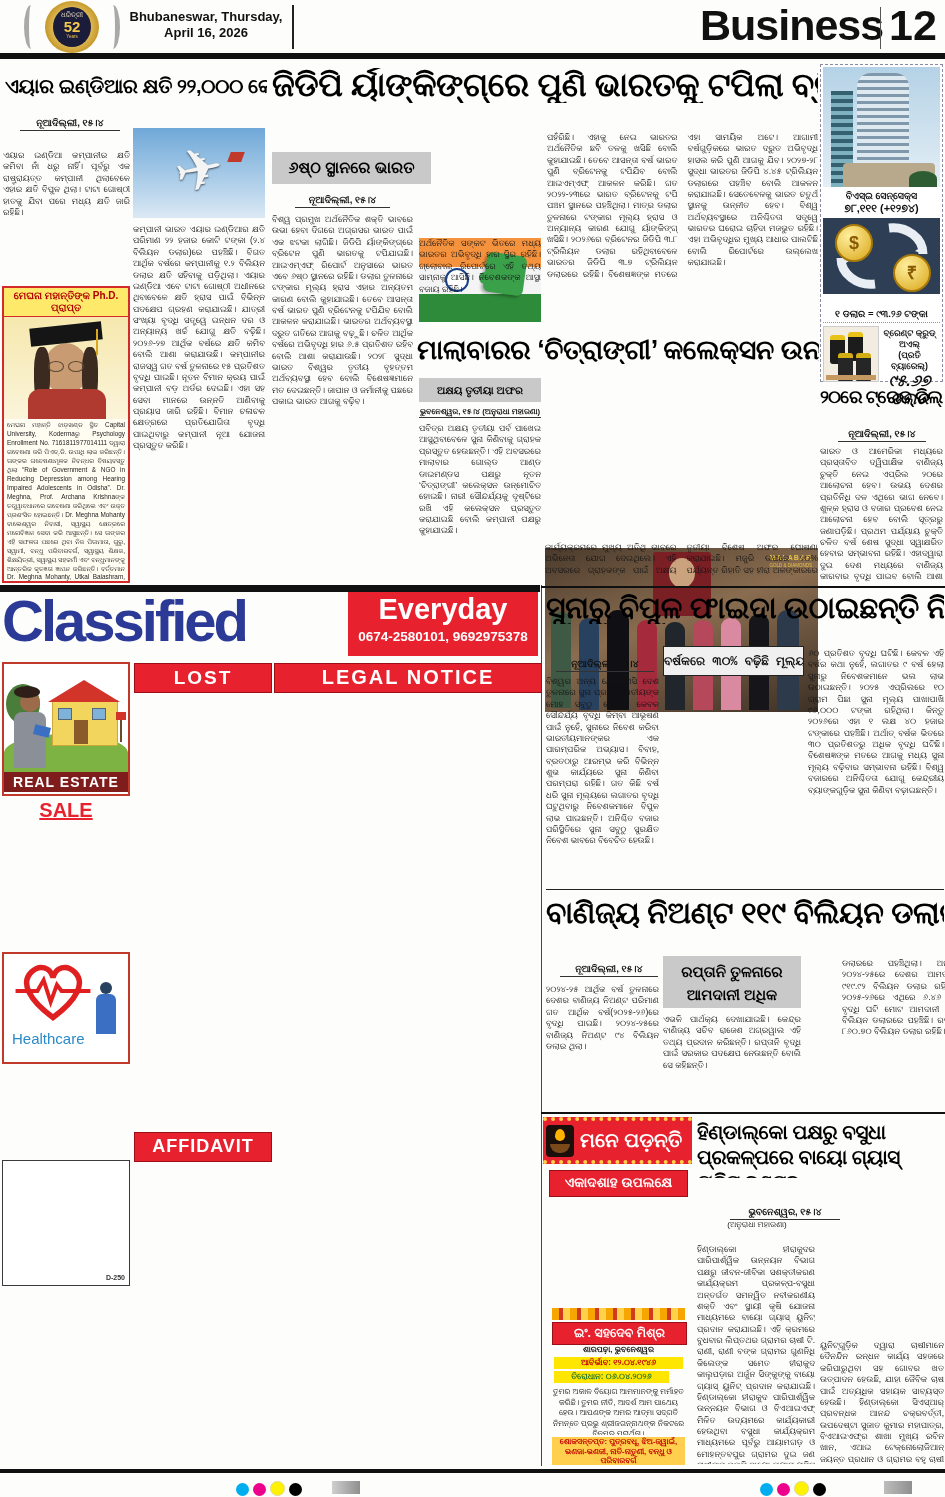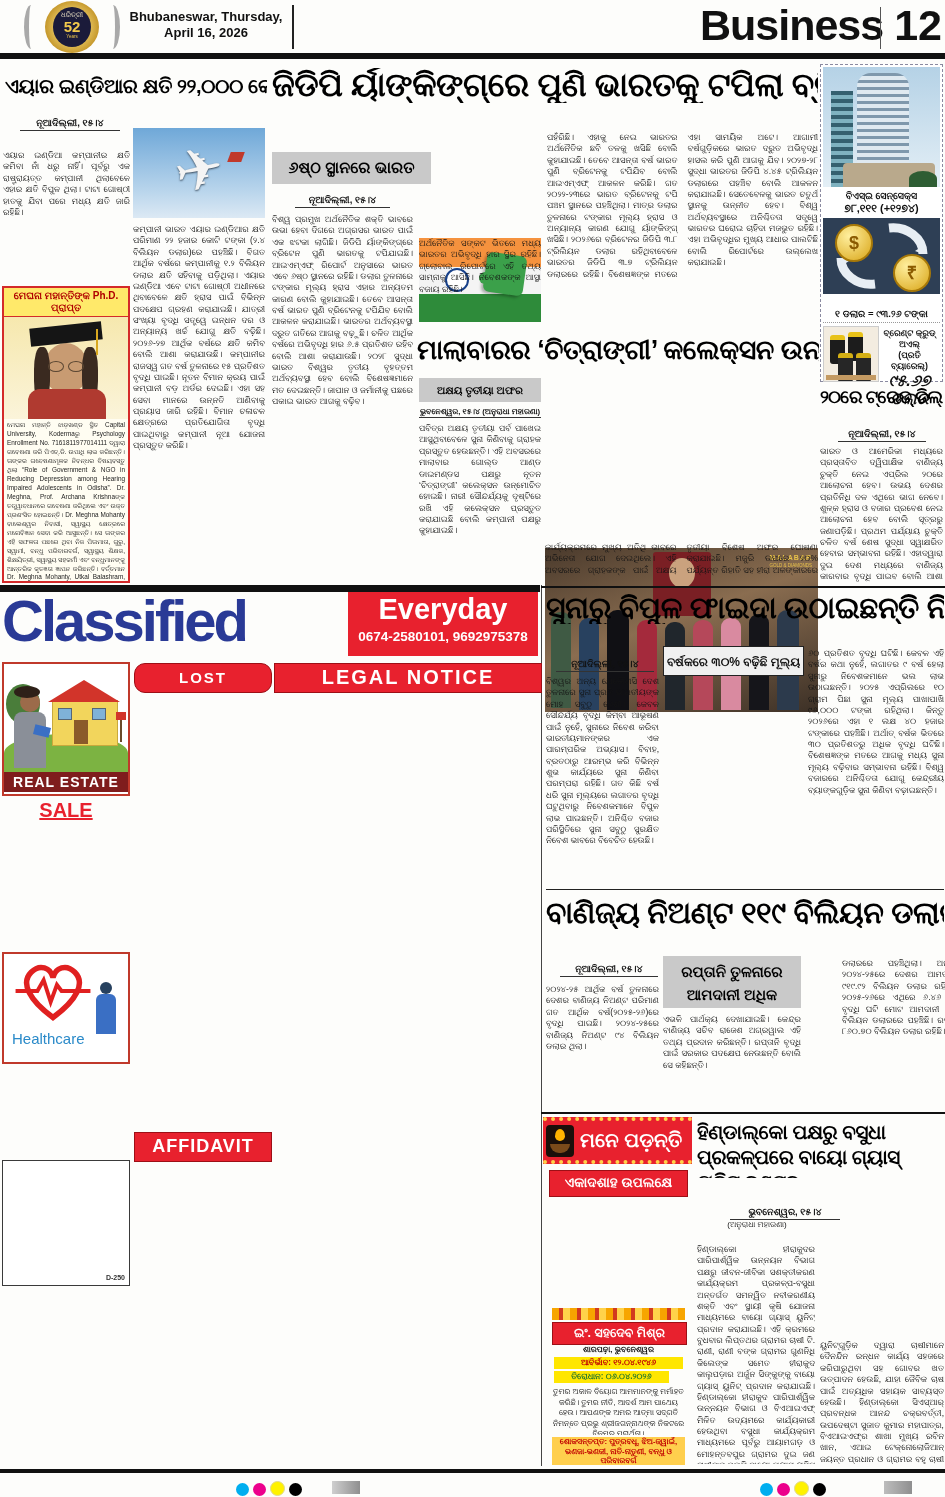--- a/index.html
+++ b/index.html
@@ -37,21 +37,21 @@
       </div>
     </div>
   </div>
   <div class="abs ctr" style="left:122px;top:9px;width:168px;font-size:13px;font-weight:600;line-height:1.25;">
     <div>Bhubaneswar, Thursday,</div>
     <div>April 16, 2026</div>
   </div>
   <div class="abs" style="left:292px;top:5px;height:44px;border-left:2px solid #222;"></div>
   <div class="abs ctr" style="left:700px;top:1px;width:172px;font-size:43px;font-weight:bold;letter-spacing:-1px;">Business</div>
   <div class="abs" style="left:880px;top:7px;height:42px;border-left:1.5px solid #555;"></div>
-  <div class="abs ctr" style="left:884px;top:1px;width:58px;font-size:43px;font-weight:bold;text-align:right;">12</div>
+  <div class="abs ctr" style="left:884px;top:1px;width:58px;font-size:43px;font-weight:bold;">12</div>
   <div class="abs" style="left:0;top:53px;width:945px;height:6px;background:#111;"></div>
 
   <div class="abs hl" style="left:5px;top:76px;width:262px;font-size:20px;">ଏୟାର ଇଣ୍ଡିଆର କ୍ଷତି ୨୨,୦୦୦ କୋଟି</div>
   <div class="abs byl" style="left:20px;top:117px;width:100px;">ନୂଆଦିଲ୍ଲୀ, ୧୫।୪</div>
   <div class="abs photo" style="left:133px;top:128px;width:132px;height:90px;background:linear-gradient(#6fa8d8,#b9d5ec 70%,#dce9f4);">
     <div class="abs" style="left:8px;top:12px;width:116px;height:60px;color:#f4f4f4;font-size:58px;line-height:60px;text-align:center;transform:rotate(-12deg);text-shadow:0 1px 2px #345;">✈</div>
     <div class="abs" style="left:96px;top:24px;width:14px;height:10px;background:#c0392b;transform:skewX(-20deg);"></div>
   </div>
   <div class="abs odia" style="left:3px;top:150px;width:127px;height:132px;">ଏୟାର ଇଣ୍ଡିଆ କମ୍ପାନୀର କ୍ଷତି କମିବା ନାଁ ଧରୁ ନାହିଁ। ପୂର୍ବରୁ ଏକ ରାଷ୍ଟ୍ରାୟତ୍ତ କମ୍ପାନୀ ଥିଲାବେଳେ ଏହାର କ୍ଷତି ବିପୁଳ ଥିଲା। ଟାଟା ଗୋଷ୍ଠୀ ହାତକୁ ଯିବା ପରେ ମଧ୍ୟ କ୍ଷତି ଜାରି ରହିଛି।</div>
   <div class="abs odia" style="left:133px;top:224px;width:132px;height:358px;">କମ୍ପାନୀ ଭାରତ ଏୟାର ଇଣ୍ଡିଆର କ୍ଷତି ପରିମାଣ ୨୨ ହଜାର କୋଟି ଟଙ୍କା (୨.୪ ବିଲିୟନ ଡଲାର)ରେ ପହଞ୍ଚିଛି। ବିଗତ ଆର୍ଥିକ ବର୍ଷରେ କମ୍ପାନୀକୁ ୧.୨ ବିଲିୟନ ଡଲାର କ୍ଷତି ସହିବାକୁ ପଡ଼ିଥିଲା। ଏୟାର ଇଣ୍ଡିଆ ଏବେ ଟାଟା ଗୋଷ୍ଠୀ ଅଧୀନରେ ଥିବାବେଳେ କ୍ଷତି ହ୍ରାସ ପାଇଁ ବିଭିନ୍ନ ପଦକ୍ଷେପ ଗ୍ରହଣ କରାଯାଇଛି। ଯାତ୍ରୀ ସଂଖ୍ୟା ବୃଦ୍ଧି ସତ୍ତ୍ୱେ ଇନ୍ଧନ ଦର ଓ ଅନ୍ୟାନ୍ୟ ଖର୍ଚ୍ଚ ଯୋଗୁ କ୍ଷତି ବଢ଼ିଛି। ୨୦୨୬-୨୭ ଆର୍ଥିକ ବର୍ଷରେ କ୍ଷତି କମିବ ବୋଲି ଆଶା କରାଯାଉଛି। କମ୍ପାନୀର ରାଜସ୍ୱ ଗତ ବର୍ଷ ତୁଳନାରେ ୧୫ ପ୍ରତିଶତ ବୃଦ୍ଧି ପାଇଛି। ନୂତନ ବିମାନ କ୍ରୟ ପାଇଁ କମ୍ପାନୀ ବଡ଼ ଅର୍ଡର ଦେଇଛି। ଏହା ସହ ସେବା ମାନରେ ଉନ୍ନତି ଆଣିବାକୁ ପ୍ରୟାସ ଜାରି ରହିଛି। ବିମାନ ଚଳାଚଳ କ୍ଷେତ୍ରରେ ପ୍ରତିଯୋଗିତା ବୃଦ୍ଧି ପାଇଥିବାରୁ କମ୍ପାନୀ ନୂଆ ଯୋଜନା ପ୍ରସ୍ତୁତ କରିଛି।</div>
@@ -181,30 +181,30 @@
   <div class="abs" style="left:2px;top:952px;width:128px;height:112px;border:2px solid #c0392b;box-sizing:border-box;background:#fff;overflow:hidden;">
     <svg class="abs" style="left:10px;top:4px;" width="78" height="66" viewBox="0 0 100 84">
       <path d="M50 76 C20 54 8 32 22 18 C33 7 47 12 50 25 C53 12 67 7 78 18 C92 32 80 54 50 76 Z" fill="none" stroke="#e02020" stroke-width="7"></path>
       <polyline points="2,42 30,42 38,28 47,56 55,34 61,42 98,42" fill="none" stroke="#e02020" stroke-width="5"></polyline>
     </svg>
     <div class="abs" style="left:96px;top:28px;width:12px;height:12px;border-radius:50%;background:#27415f;"></div>
     <div class="abs" style="left:92px;top:40px;width:20px;height:40px;border-radius:6px 6px 0 0;background:#3a6fc4;"></div>
     <div class="abs" style="left:8px;top:76px;font-size:15px;color:#2a8ac9;">Healthcare</div>
   </div>
 
-  <div class="abs redbox" style="left:134px;top:663px;width:136px;height:28px;font-size:15px;line-height:27px;letter-spacing:2px;border-radius:11px;">LOST</div>
+  <div class="abs redbox" style="left:134px;top:663px;width:136px;height:28px;font-size:19px;line-height:27px;letter-spacing:2px;">LOST</div>
 
   <div class="abs redbox" style="left:134px;top:1132px;width:136px;height:28px;font-size:18px;line-height:27px;letter-spacing:1px;">AFFIDAVIT</div>
 
   <div class="abs redbox" style="left:274px;top:663px;width:266px;height:28px;font-size:20px;line-height:27px;letter-spacing:2px;">LEGAL NOTICE</div>
 
   <div class="abs hl" style="left:546px;top:592px;width:398px;font-size:30px;">ସୁନାରୁ ବିପୁଳ ଫାଇଦା ଉଠାଇଛନ୍ତି ନିବେଶକ</div>
   <div class="abs byl" style="left:556px;top:658px;width:98px;">ନୂଆଦିଲ୍ଲୀ, ୧୫।୪</div>
   <div class="abs odia" style="left:546px;top:676px;width:113px;height:208px;">ବିଶ୍ୱର ଅନ୍ୟ ଯେକୌଣସି ଦେଶ ତୁଳନାରେ ସୁନା ପ୍ରତି ଭାରତୀୟଙ୍କ ମୋହ ସବୁଠୁ ବେଶୀ। କେବଳ ସୌନ୍ଦର୍ଯ୍ୟ ବୃଦ୍ଧି କିମ୍ବା ଆଭୂଷଣ ପାଇଁ ନୁହେଁ, ସୁନାରେ ନିବେଶ କରିବା ଭାରତୀୟମାନଙ୍କର ଏକ ପାରମ୍ପରିକ ଅଭ୍ୟାସ। ବିବାହ, ବ୍ରତଠାରୁ ଆରମ୍ଭ କରି ବିଭିନ୍ନ ଶୁଭ କାର୍ଯ୍ୟରେ ସୁନା କିଣିବା ପରମ୍ପରା ରହିଛି। ଗତ କିଛି ବର୍ଷ ଧରି ସୁନା ମୂଲ୍ୟରେ ଲଗାତର ବୃଦ୍ଧି ଘଟୁଥିବାରୁ ନିବେଶକମାନେ ବିପୁଳ ଲାଭ ପାଇଛନ୍ତି। ଅନିଶ୍ଚିତ ବଜାର ପରିସ୍ଥିତିରେ ସୁନା ସବୁଠୁ ସୁରକ୍ଷିତ ନିବେଶ ଭାବରେ ବିବେଚିତ ହେଉଛି।</div>
-  <div class="abs ctr b" style="left:663px;top:646px;width:141px;height:30px;border:1.5px solid #222;background:#f0f0f0;font-size:12px;line-height:30px;overflow:hidden;white-space:nowrap;box-sizing:border-box;">ବର୍ଷକରେ ୩୦% ବଢ଼ିଛି ମୂଲ୍ୟ</div>
+  <div class="abs ctr b" style="left:663px;top:646px;width:141px;height:30px;border:1.5px solid #222;background:#f0f0f0;font-size:12px;line-height:30px;overflow:hidden;white-space:nowrap;box-sizing:border-box;font-family:Liberation Mono, monospace;">ବର୍ଷକରେ ୩୦% ବଢ଼ିଛି ମୂଲ୍ୟ</div>
 
   <div class="abs odia" style="left:808px;top:648px;width:136px;height:236px;">୬୦ ପ୍ରତିଶତ ବୃଦ୍ଧି ଘଟିଛି। କେବଳ ଏହି ବର୍ଷର କଥା ନୁହେଁ, ଲଗାତର ୯ ବର୍ଷ ହେଲା ସୁନାରୁ ନିବେଶକମାନେ ଭଲ ଲାଭ ଉଠାଇଛନ୍ତି। ୨୦୨୫ ଏପ୍ରିଲରେ ୧୦ ଗ୍ରାମ ପିଛା ସୁନା ମୂଲ୍ୟ ପାଖାପାଖି ୯୬,୦୦୦ ଟଙ୍କା ରହିଥିଲା। କିନ୍ତୁ ୨୦୨୬ରେ ଏହା ୧ ଲକ୍ଷ ୪୦ ହଜାର ଟଙ୍କାରେ ପହଞ୍ଚିଛି। ଅର୍ଥାତ୍ ବର୍ଷକ ଭିତରେ ୩୦ ପ୍ରତିଶତରୁ ଅଧିକ ବୃଦ୍ଧି ଘଟିଛି। ବିଶେଷଜ୍ଞଙ୍କ ମତରେ ଆଗକୁ ମଧ୍ୟ ସୁନା ମୂଲ୍ୟ ବଢ଼ିବାର ସମ୍ଭାବନା ରହିଛି। ବିଶ୍ୱ ବଜାରରେ ଅନିଶ୍ଚିତତା ଯୋଗୁ କେନ୍ଦ୍ରୀୟ ବ୍ୟାଙ୍କଗୁଡ଼ିକ ସୁନା କିଣିବା ବଢ଼ାଇଛନ୍ତି।</div>
 
   <div class="abs" style="left:546px;top:889px;width:398px;height:1px;background:#222;"></div>
   <div class="abs hl" style="left:546px;top:897px;width:398px;font-size:30px;">ବାଣିଜ୍ୟ ନିଅଣ୍ଟ ୧୧୯ ବିଲିୟନ ଡଲାର</div>
   <div class="abs byl" style="left:560px;top:963px;width:98px;">ନୂଆଦିଲ୍ଲୀ, ୧୫।୪</div>
   <div class="abs odia" style="left:546px;top:984px;width:113px;height:128px;">୨୦୨୪-୨୫ ଆର୍ଥିକ ବର୍ଷ ତୁଳନାରେ ଦେଶର ବାଣିଜ୍ୟ ନିଅଣ୍ଟ ପରିମାଣ ଗତ ଆର୍ଥିକ ବର୍ଷ(୨୦୨୫-୨୬)ରେ ବୃଦ୍ଧି ପାଇଛି। ୨୦୨୪-୨୫ରେ ବାଣିଜ୍ୟ ନିଅଣ୍ଟ ୯୪ ବିଲିୟନ ଡଲାର ଥିଲା।</div>
   <div class="abs graybox" style="left:663px;top:956px;width:138px;height:52px;font-size:15px;line-height:1.55;padding-top:4px;box-sizing:border-box;">
     <div>ରପ୍ତାନି ତୁଳନାରେ</div>
     <div>ଆମଦାନୀ ଅଧିକ</div>

